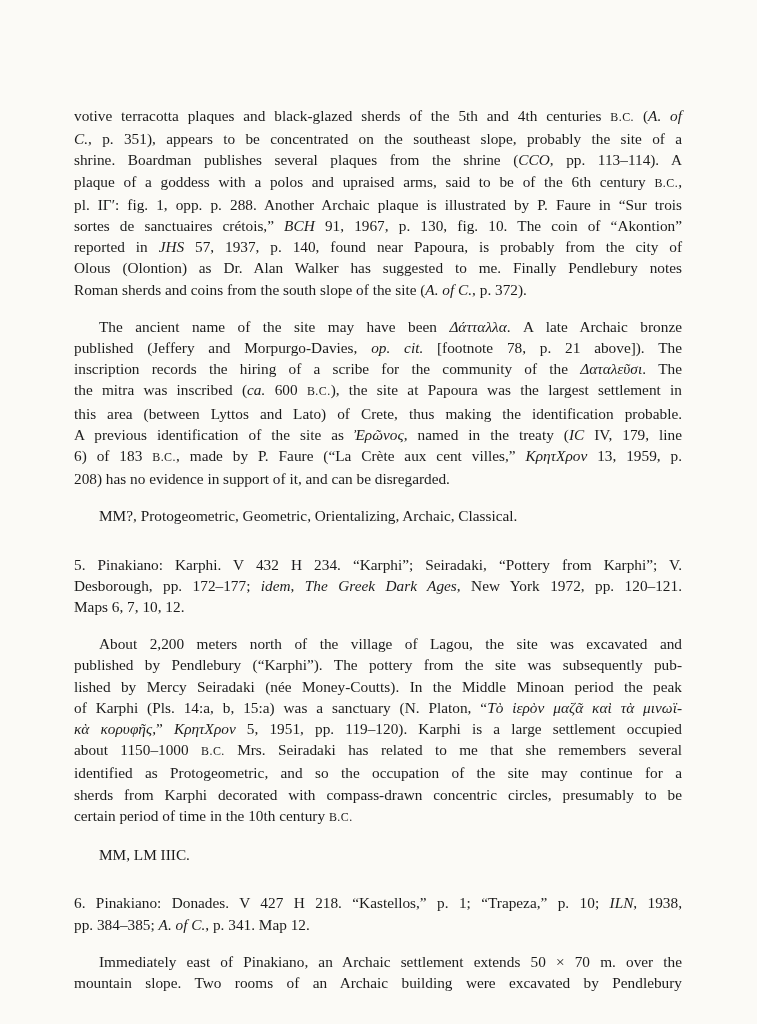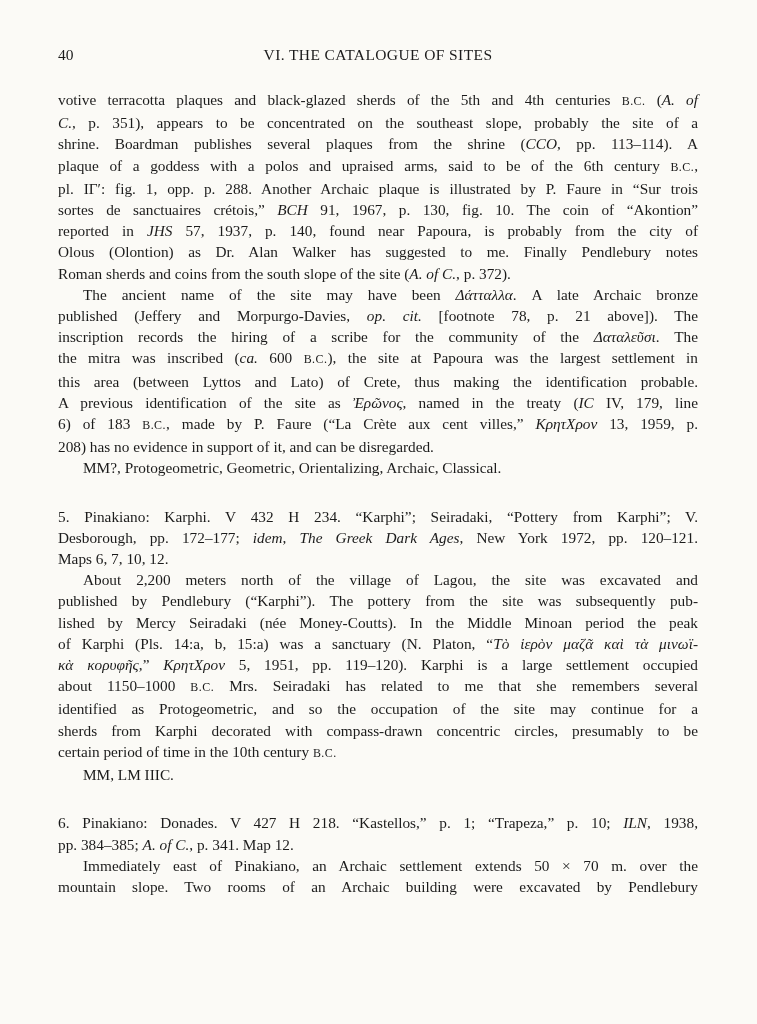--- a/index.html
+++ b/index.html
@@ -39,42 +39,38 @@
     white-space: nowrap;
   }
   .content {
     position: absolute;
     top: 89px;
     left: 58px;
     width: 640px;
     font-size: 15.3px;
     line-height: 21.2px;
   }
-  .para { margin: 0; }
+  .para { margin: 16px; }
   .para.space-before { margin-top: 27px; }
   .line {
     text-align: justify;
     text-align-last: justify;
   }
   .line.last { text-align-last: auto; }
   .line.indent { text-indent: 25px; }
   i { font-style: italic; }
   sc {
     font-size: 0.78em;
     letter-spacing: 0.04em;
   }
 </style>
 </head>
 <body>
 
 <div class="page">
-  <div class="header">
-    <span class="pageno">40</span>
-    <div class="running-title">VI. THE CATALOGUE OF SITES</div>
-  </div>
   <div class="content">
       <div class="para">
         <div class="line">votive terracotta plaques and black-glazed sherds of the 5th and 4th centuries <sc>B.C.</sc> (<i>A. of</i></div>
         <div class="line"><i>C.</i>, p. 351), appears to be concentrated on the southeast slope, probably the site of a</div>
         <div class="line">shrine. Boardman publishes several plaques from the shrine (<i>CCO</i>, pp. 113–114). A</div>
         <div class="line">plaque of a goddess with a polos and upraised arms, said to be of the 6th century <sc>B.C.</sc>,</div>
         <div class="line">pl. ΙΓ′: fig. 1, opp. p. 288. Another Archaic plaque is illustrated by P. Faure in “Sur trois</div>
         <div class="line">sortes de sanctuaires crétois,” <i>BCH</i> 91, 1967, p. 130, fig. 10. The coin of “Akontion”</div>
         <div class="line">reported in <i>JHS</i> 57, 1937, p. 140, found near Papoura, is probably from the city of</div>
         <div class="line">Olous (Olontion) as Dr. Alan Walker has suggested to me. Finally Pendlebury notes</div>

